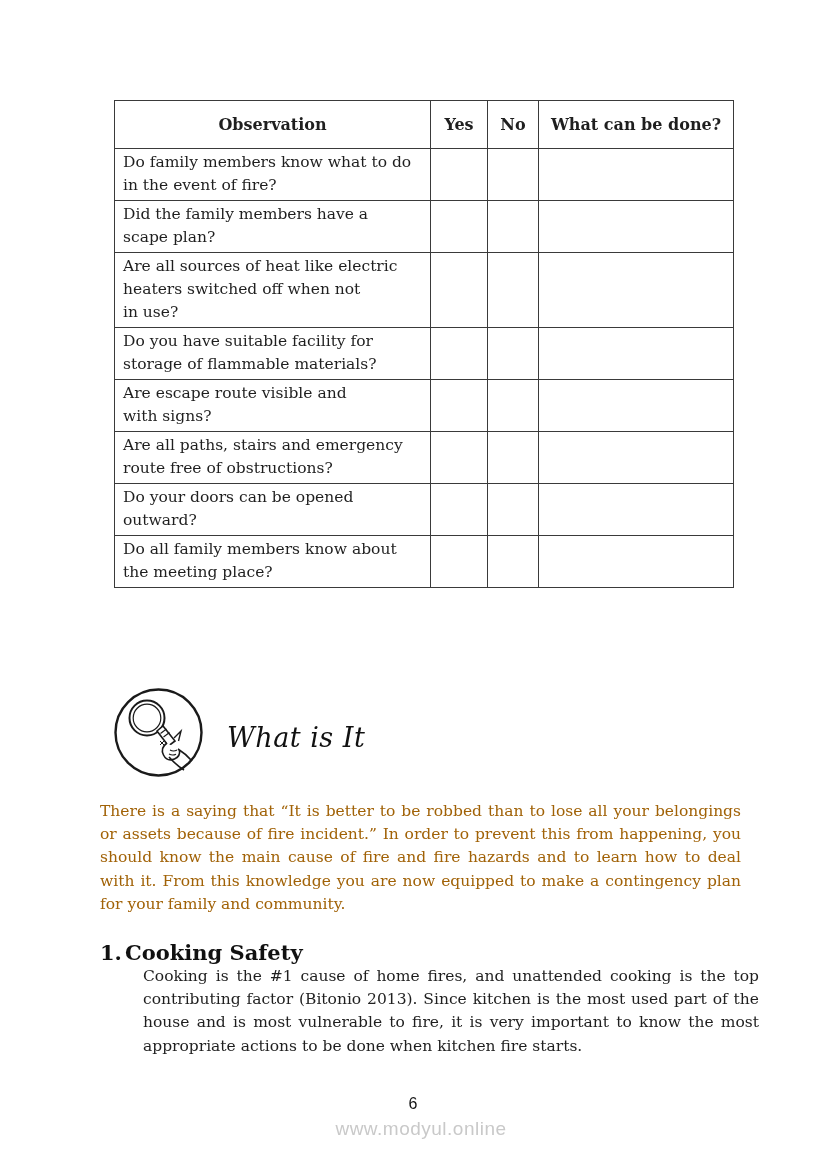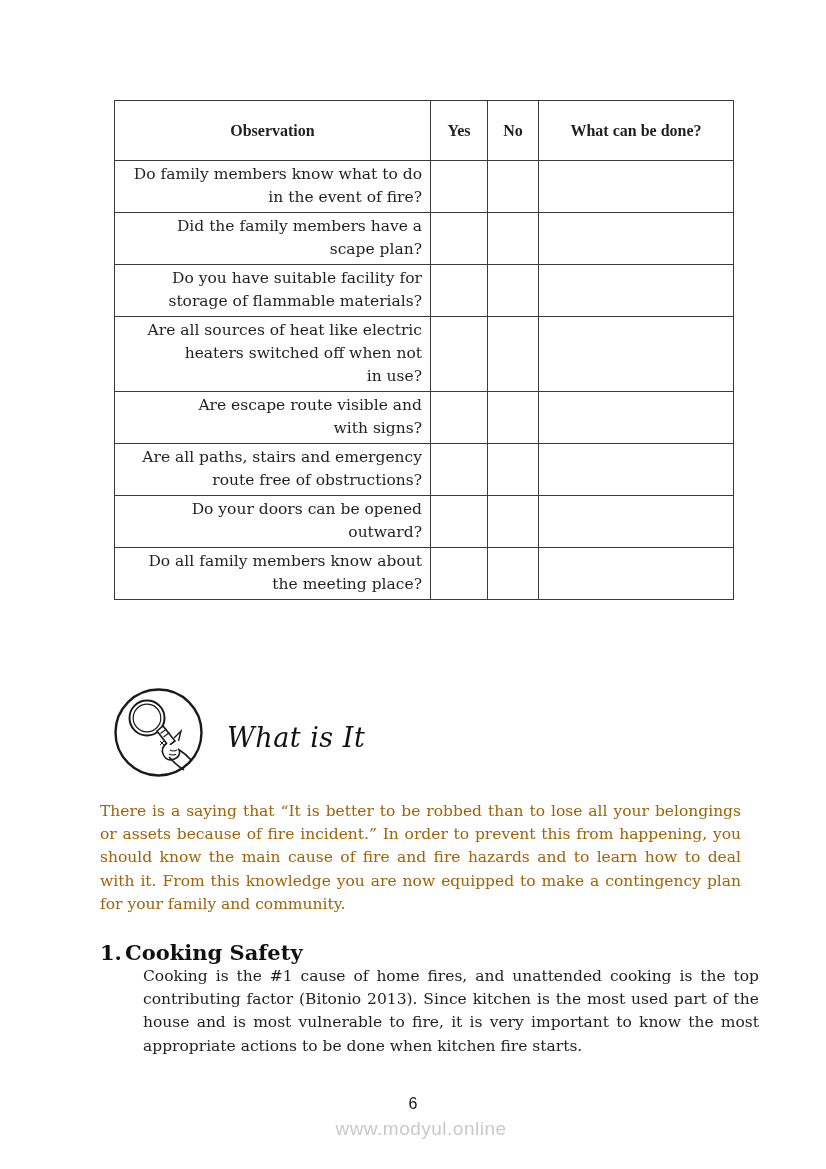--- a/index.html
+++ b/index.html
@@ -26,29 +26,28 @@
     line-height: 23px;
     color: #1f1f1f;
   }
   table.checklist th, table.checklist td {
     border: 1px solid #3a3a3a;
   }
   table.checklist th {
     font-size: 16px;
     font-weight: bold;
     text-align: center;
-    padding: 18px 4px;
+    padding: 12px 4px;
     height: 27px;
-    font-family: Liberation Serif, serif;
   }
   table.checklist td {
     vertical-align: top;
     padding: 2px 8px 3px 8px;
   }
-  td.obs-cell { white-space: pre-line; text-align: right; }
+  td.obs-cell { white-space: pre-line; }
   .col-obs  { width: 316px; }
   .col-yes  { width: 57px; }
   .col-no   { width: 51px; }
   .col-done { width: 195px; }
 
   
   .section-icon {
     position: absolute;
     left: 112px;
     top: 686px;
@@ -152,30 +151,30 @@
         <td></td>
       </tr>
       <tr>
         <td class="obs-cell">Did the family members have a
 scape plan?</td>
         <td></td>
         <td></td>
         <td></td>
       </tr>
       <tr>
-        <td class="obs-cell">Do you have suitable facility for
-storage of flammable materials?</td>
-        <td></td>
-        <td></td>
-        <td></td>
-      </tr>
-      <tr>
         <td class="obs-cell">Are all sources of heat like electric
 heaters switched off when not
 in use?</td>
+        <td></td>
+        <td></td>
+        <td></td>
+      </tr>
+      <tr>
+        <td class="obs-cell">Do you have suitable facility for
+storage of flammable materials?</td>
         <td></td>
         <td></td>
         <td></td>
       </tr>
       <tr>
         <td class="obs-cell">Are escape route visible and
 with signs?</td>
         <td></td>
         <td></td>
         <td></td>

